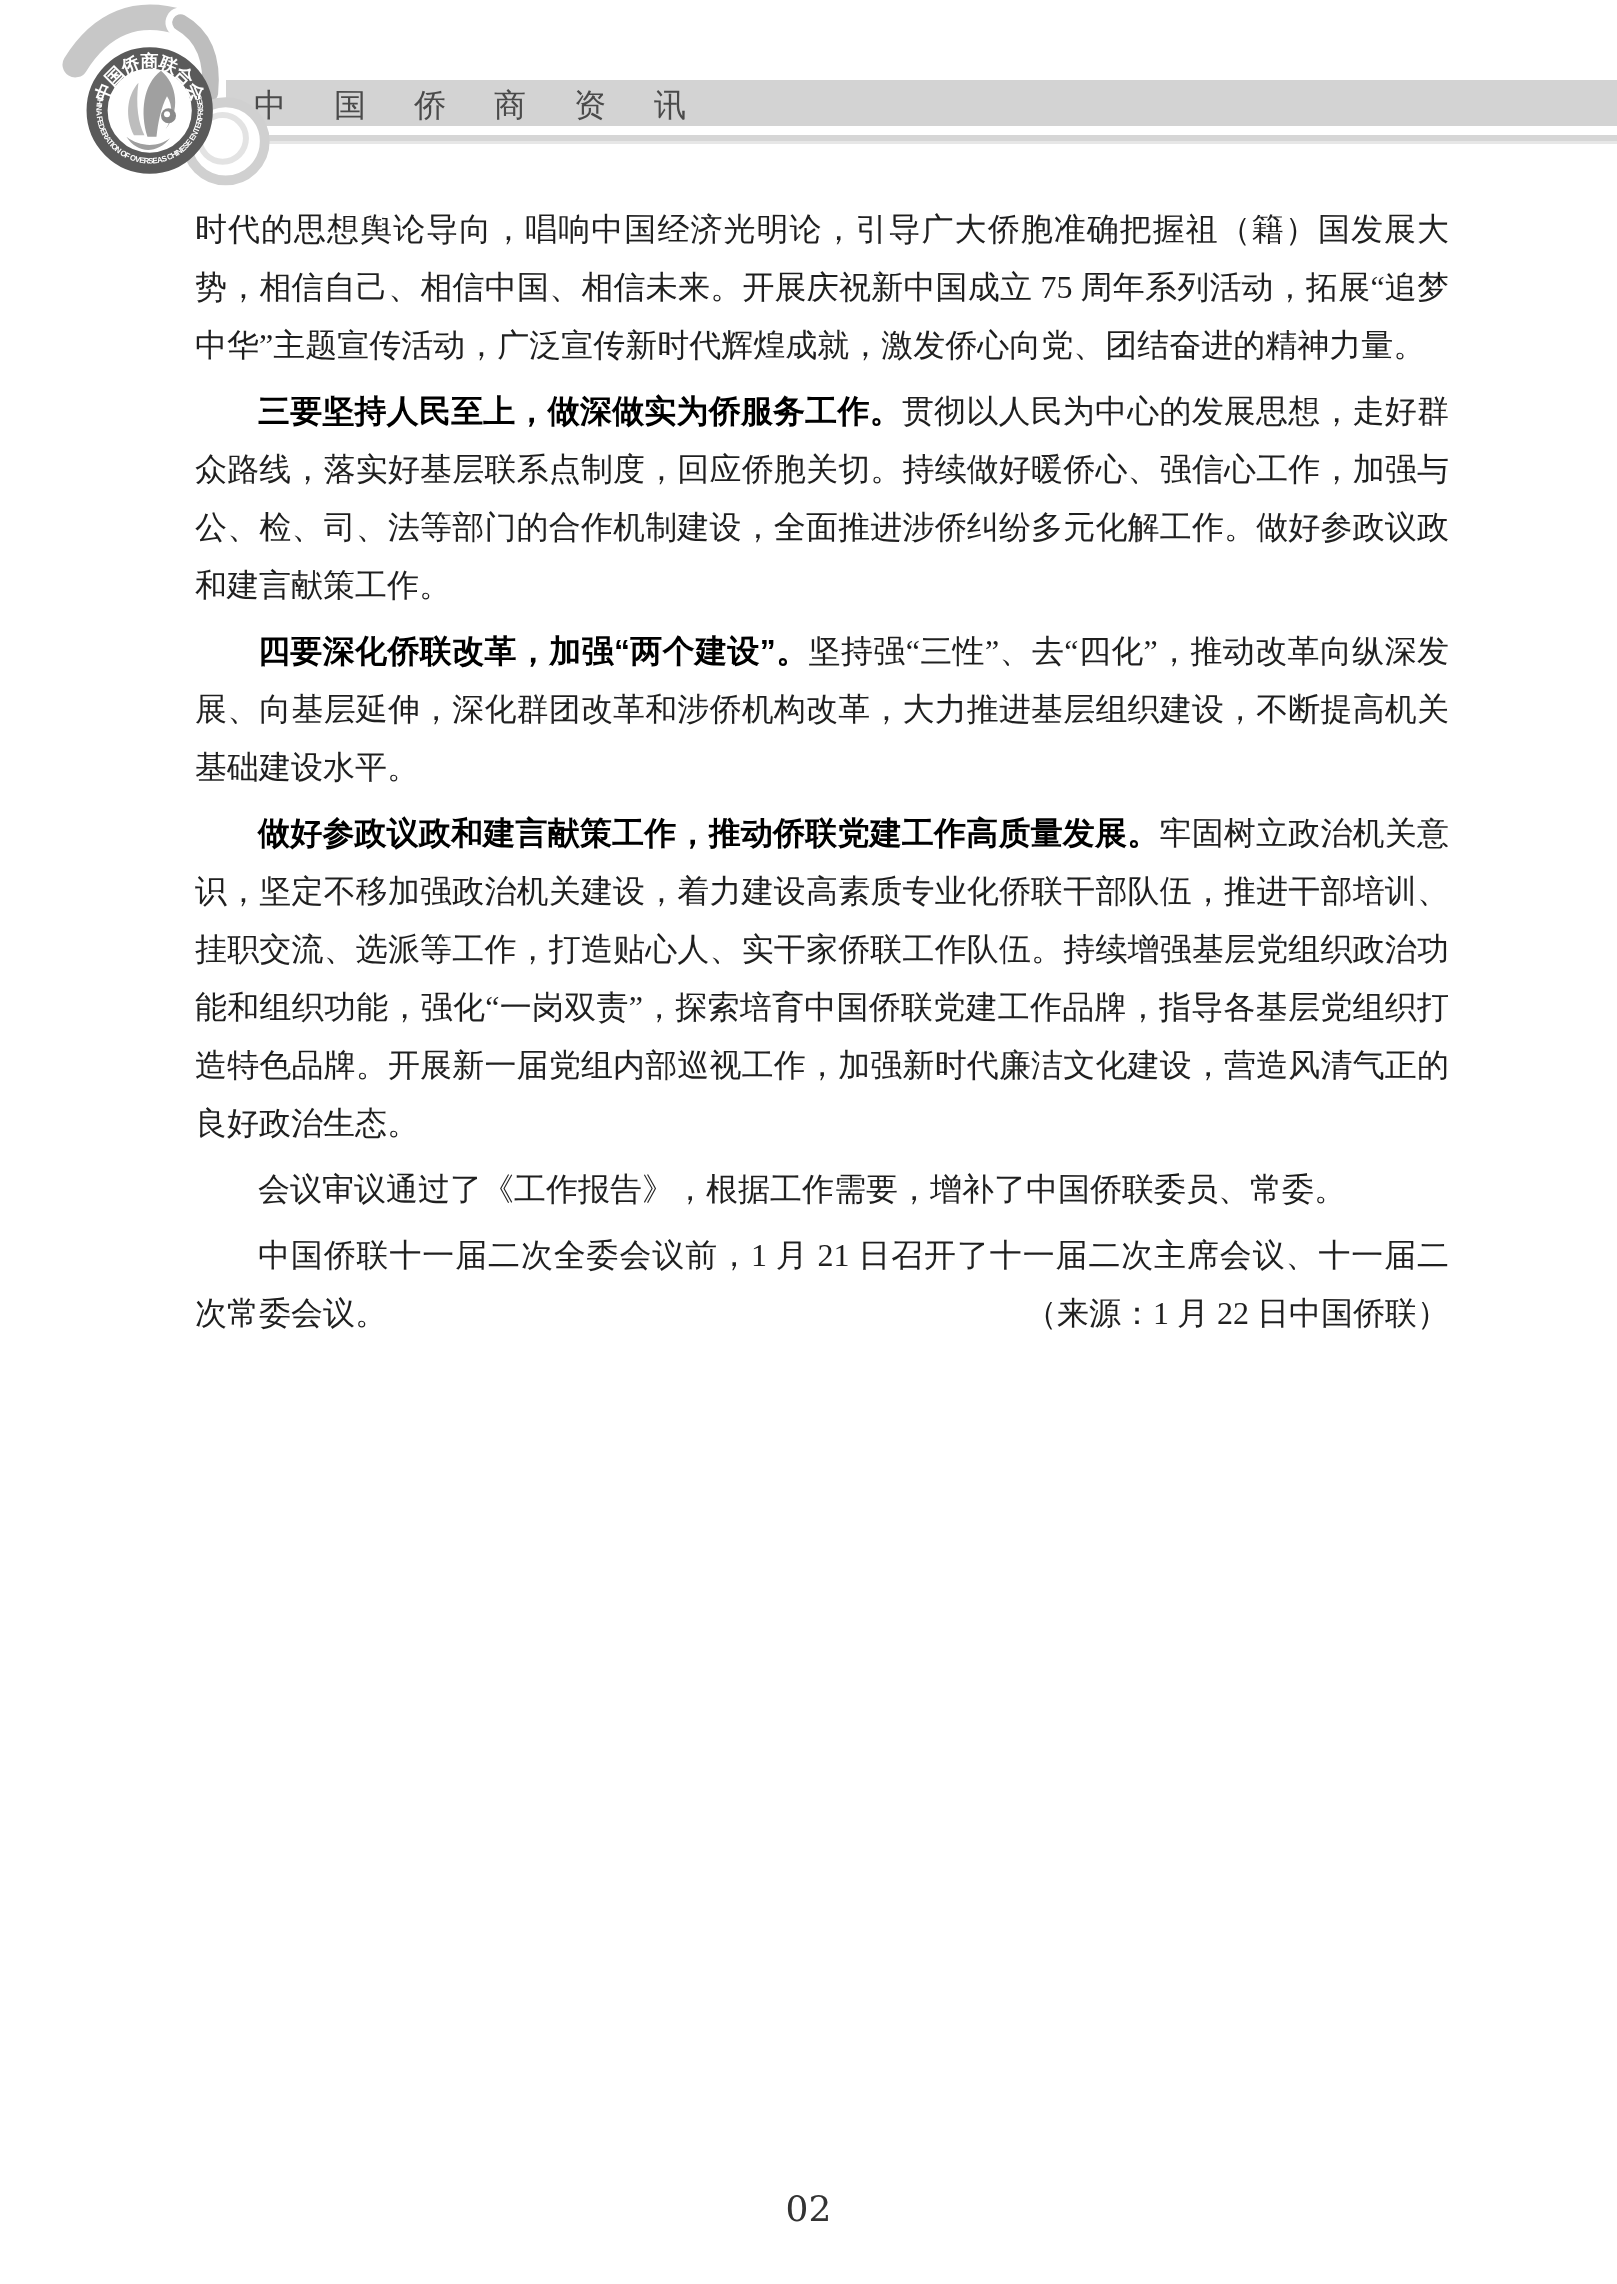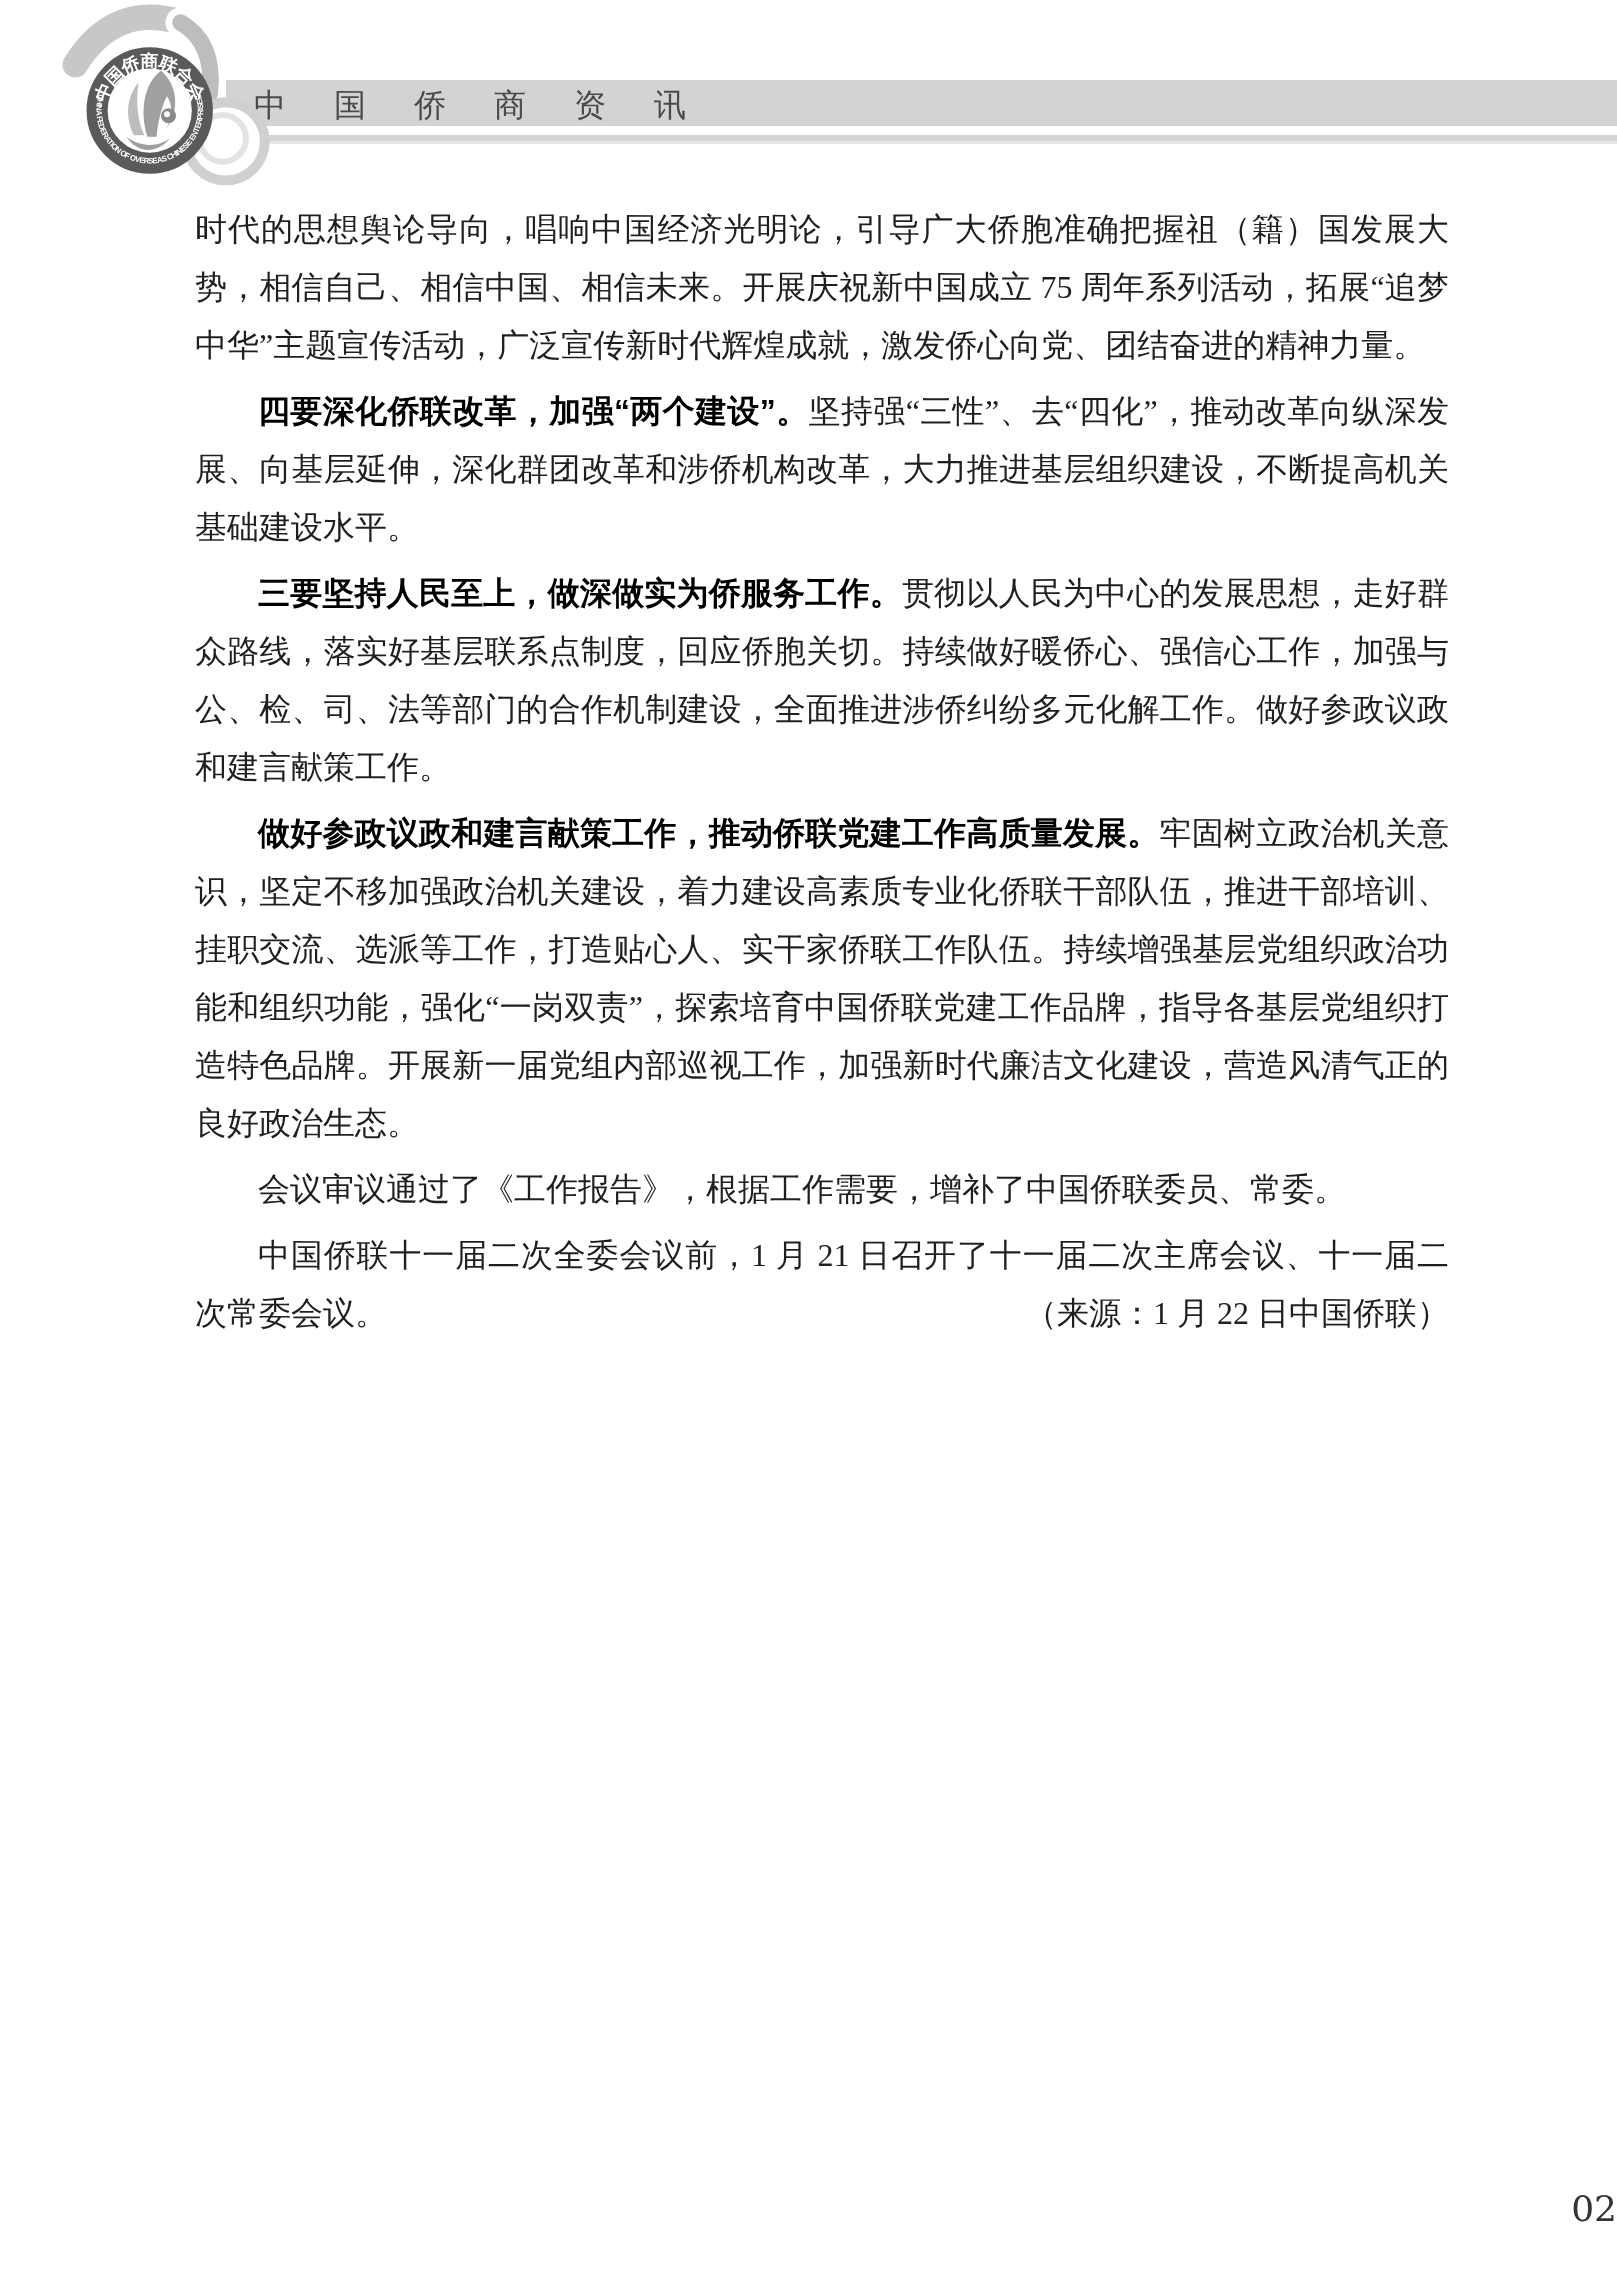--- a/index.html
+++ b/index.html
@@ -39,21 +39,21 @@
   .lead {
     font-weight:bold;
     font-family:"Liberation Sans","DejaVu Sans",sans-serif;
     color:#000;
   }
   .source { float:right; text-indent:0; }
 
   
   .pageno {
     position:absolute; left:0; right:0; top:2188px;
-    text-align:right; font-family:"DejaVu Serif","Liberation Serif",serif;
+    text-align:center; font-family:"DejaVu Serif","Liberation Serif",serif;
     font-size:36px; line-height:42px; color:#333;
   }
 </style>
 </head>
 <body>
 
 <div class="page">
 
   <div class="band-main"></div>
   <div class="band-thin"></div>
@@ -85,22 +85,22 @@
       <path d="M 178 180 C 166 156 168 128 184 110 C 180 140 184 164 192 180 Z" fill="#bdbdbd"></path>
       <path d="M 196 182 C 186 150 190 112 214 94 C 236 112 240 148 220 172 C 230 158 230 140 222 128 C 214 142 210 164 208 182 Z" fill="#a0a0a0"></path>
       <circle cx="224" cy="154" r="10" fill="#8a8a8a"></circle>
       <circle cx="222" cy="152" r="4" fill="#ffffff"></circle>
       <path d="M 168 182 C 186 196 210 196 226 184 C 208 206 182 204 168 182 Z" fill="#9f9f9f"></path>
     </g>
   </svg>
 
   <div class="content">
     <p class="para no-indent"><b class="lead"></b><span>时代的思想舆论导向，唱响中国经济光明论，引导广大侨胞准确把握祖（籍）国发展大势，相信自己、相信中国、相信未来。开展庆祝新中国成立 75 周年系列活动，拓展“追梦中华”主题宣传活动，广泛宣传新时代辉煌成就，激发侨心向党、团结奋进的精神力量。</span></p>
+    <p class="para"><b class="lead">三要坚持人民至上，做深做实为侨服务工作。</b><span>贯彻以人民为中心的发展思想，走好群众路线，落实好基层联系点制度，回应侨胞关切。持续做好暖侨心、强信心工作，加强与公、检、司、法等部门的合作机制建设，全面推进涉侨纠纷多元化解工作。做好参政议政和建言献策工作。</span></p>
     <p class="para"><b class="lead">四要深化侨联改革，加强“两个建设”。</b><span>坚持强“三性”、去“四化”，推动改革向纵深发展、向基层延伸，深化群团改革和涉侨机构改革，大力推进基层组织建设，不断提高机关基础建设水平。</span></p>
-    <p class="para"><b class="lead">三要坚持人民至上，做深做实为侨服务工作。</b><span>贯彻以人民为中心的发展思想，走好群众路线，落实好基层联系点制度，回应侨胞关切。持续做好暖侨心、强信心工作，加强与公、检、司、法等部门的合作机制建设，全面推进涉侨纠纷多元化解工作。做好参政议政和建言献策工作。</span></p>
     <p class="para"><b class="lead">做好参政议政和建言献策工作，推动侨联党建工作高质量发展。</b><span>牢固树立政治机关意识，坚定不移加强政治机关建设，着力建设高素质专业化侨联干部队伍，推进干部培训、挂职交流、选派等工作，打造贴心人、实干家侨联工作队伍。持续增强基层党组织政治功能和组织功能，强化“一岗双责”，探索培育中国侨联党建工作品牌，指导各基层党组织打造特色品牌。开展新一届党组内部巡视工作，加强新时代廉洁文化建设，营造风清气正的良好政治生态。</span></p>
     <p class="para"><b class="lead"></b><span>会议审议通过了《工作报告》，根据工作需要，增补了中国侨联委员、常委。</span></p>
     <p class="para"><b class="lead"></b><span>中国侨联十一届二次全委会议前，1 月 21 日召开了十一届二次主席会议、十一届二次常委会议。</span><span class="source">（来源：1 月 22 日中国侨联）</span></p>
   </div>
 
   <div class="pageno">02</div>
 
 </div>
 
 

